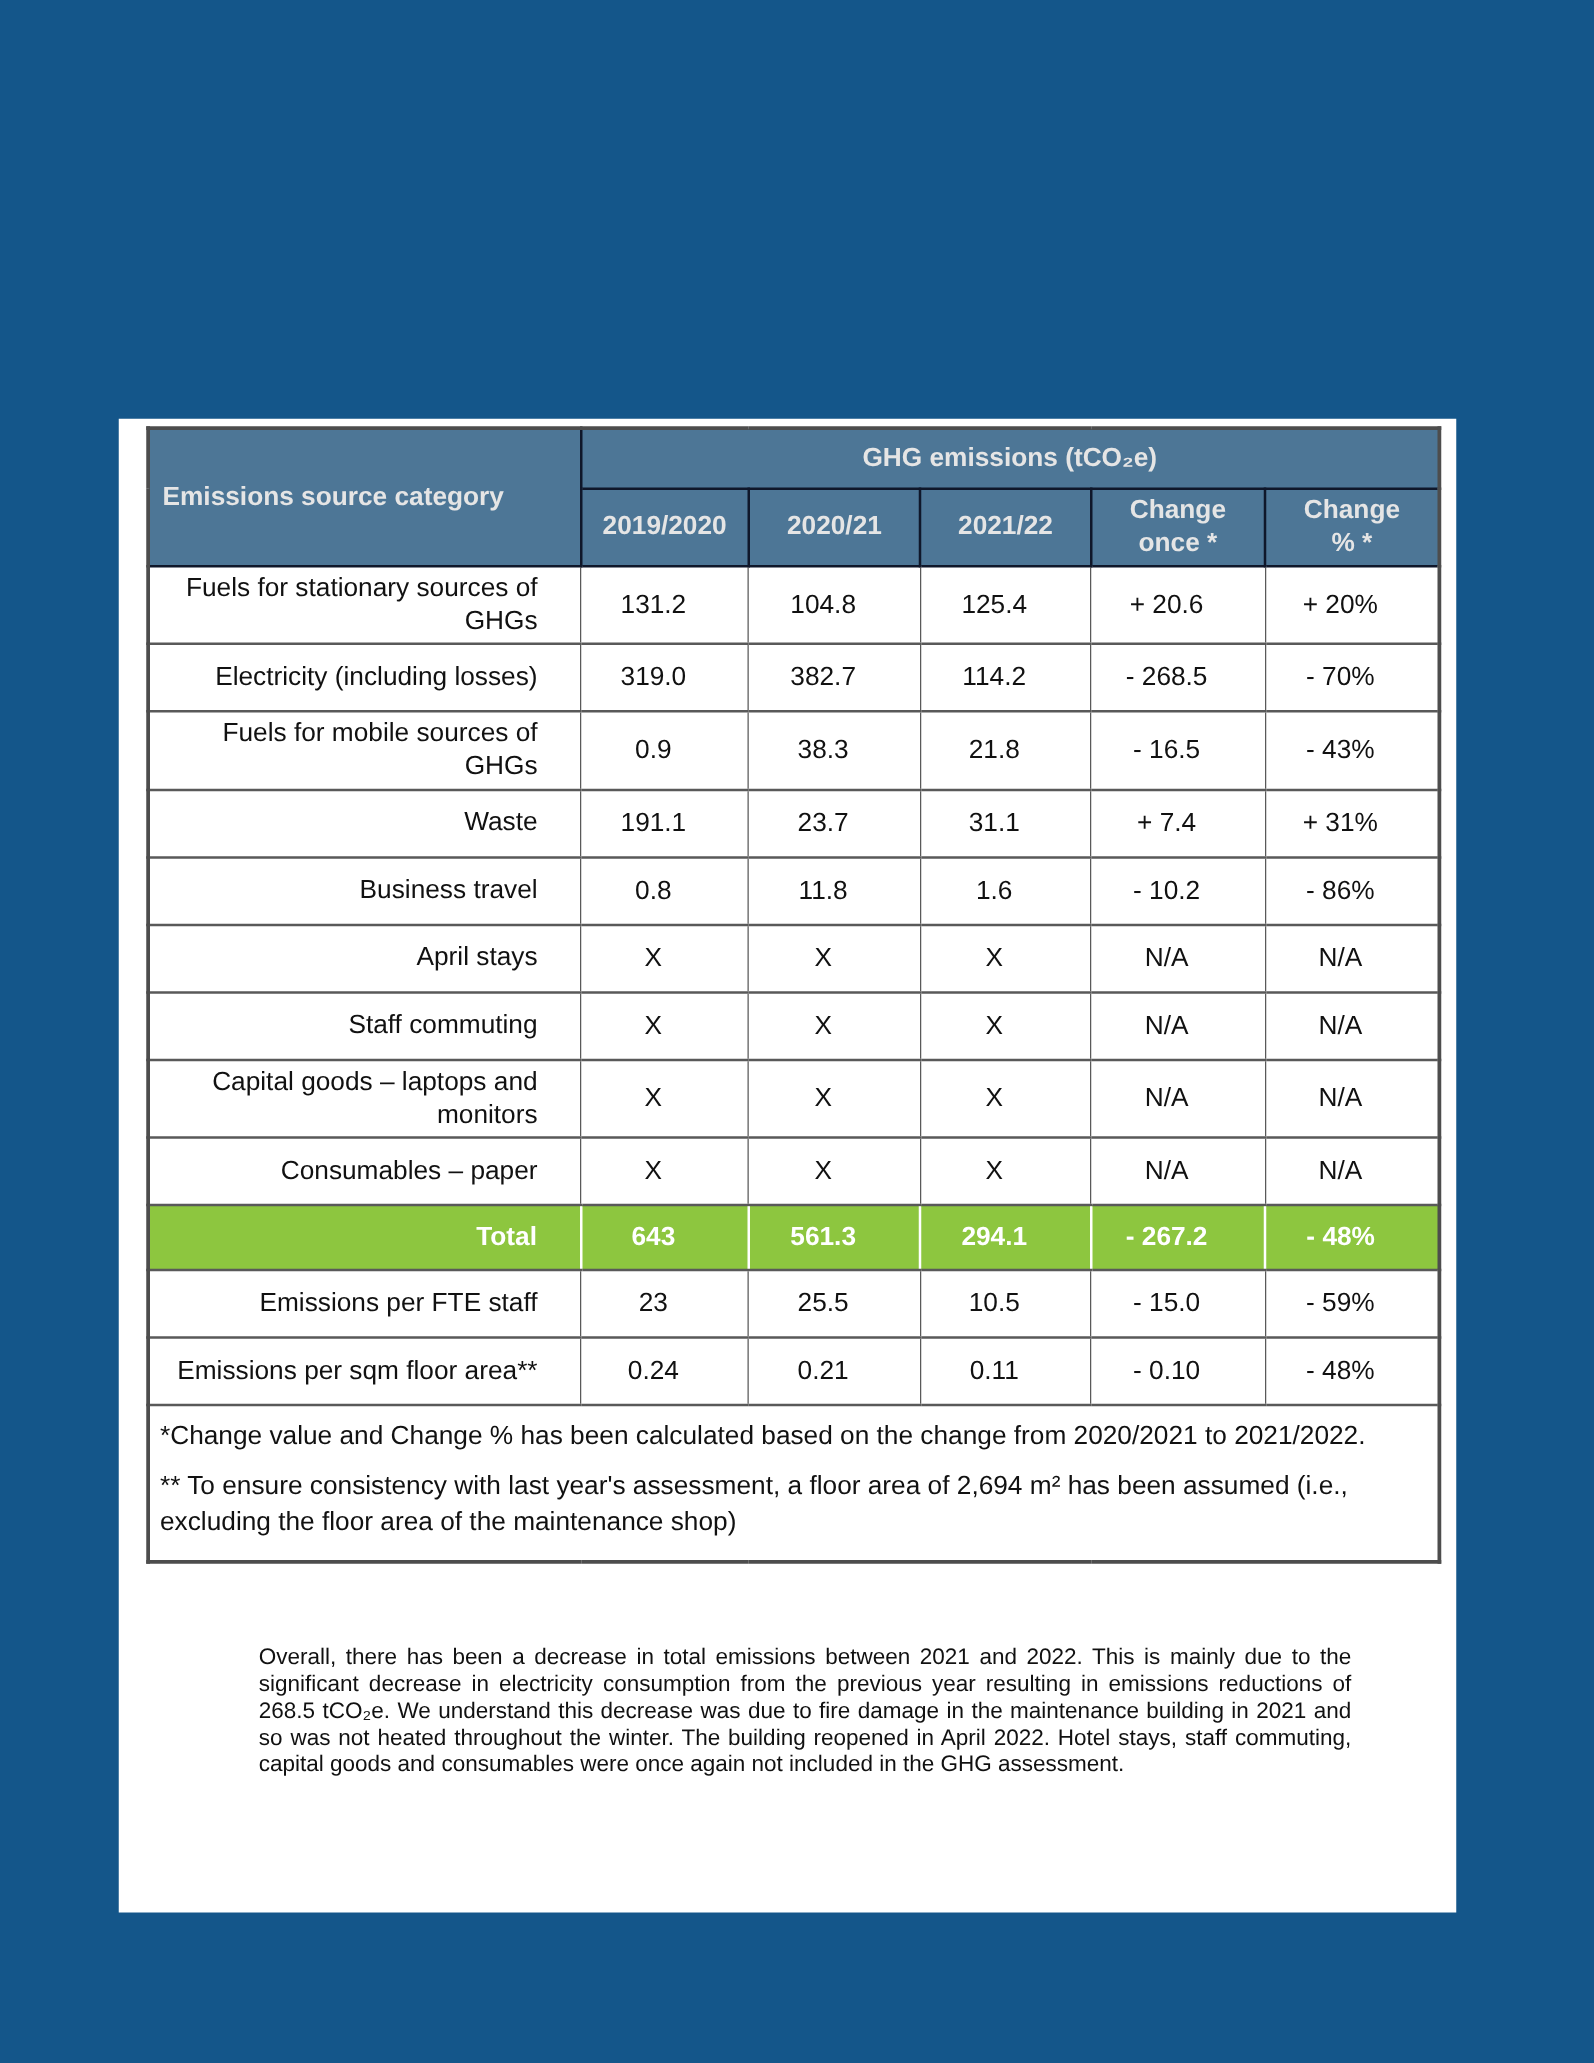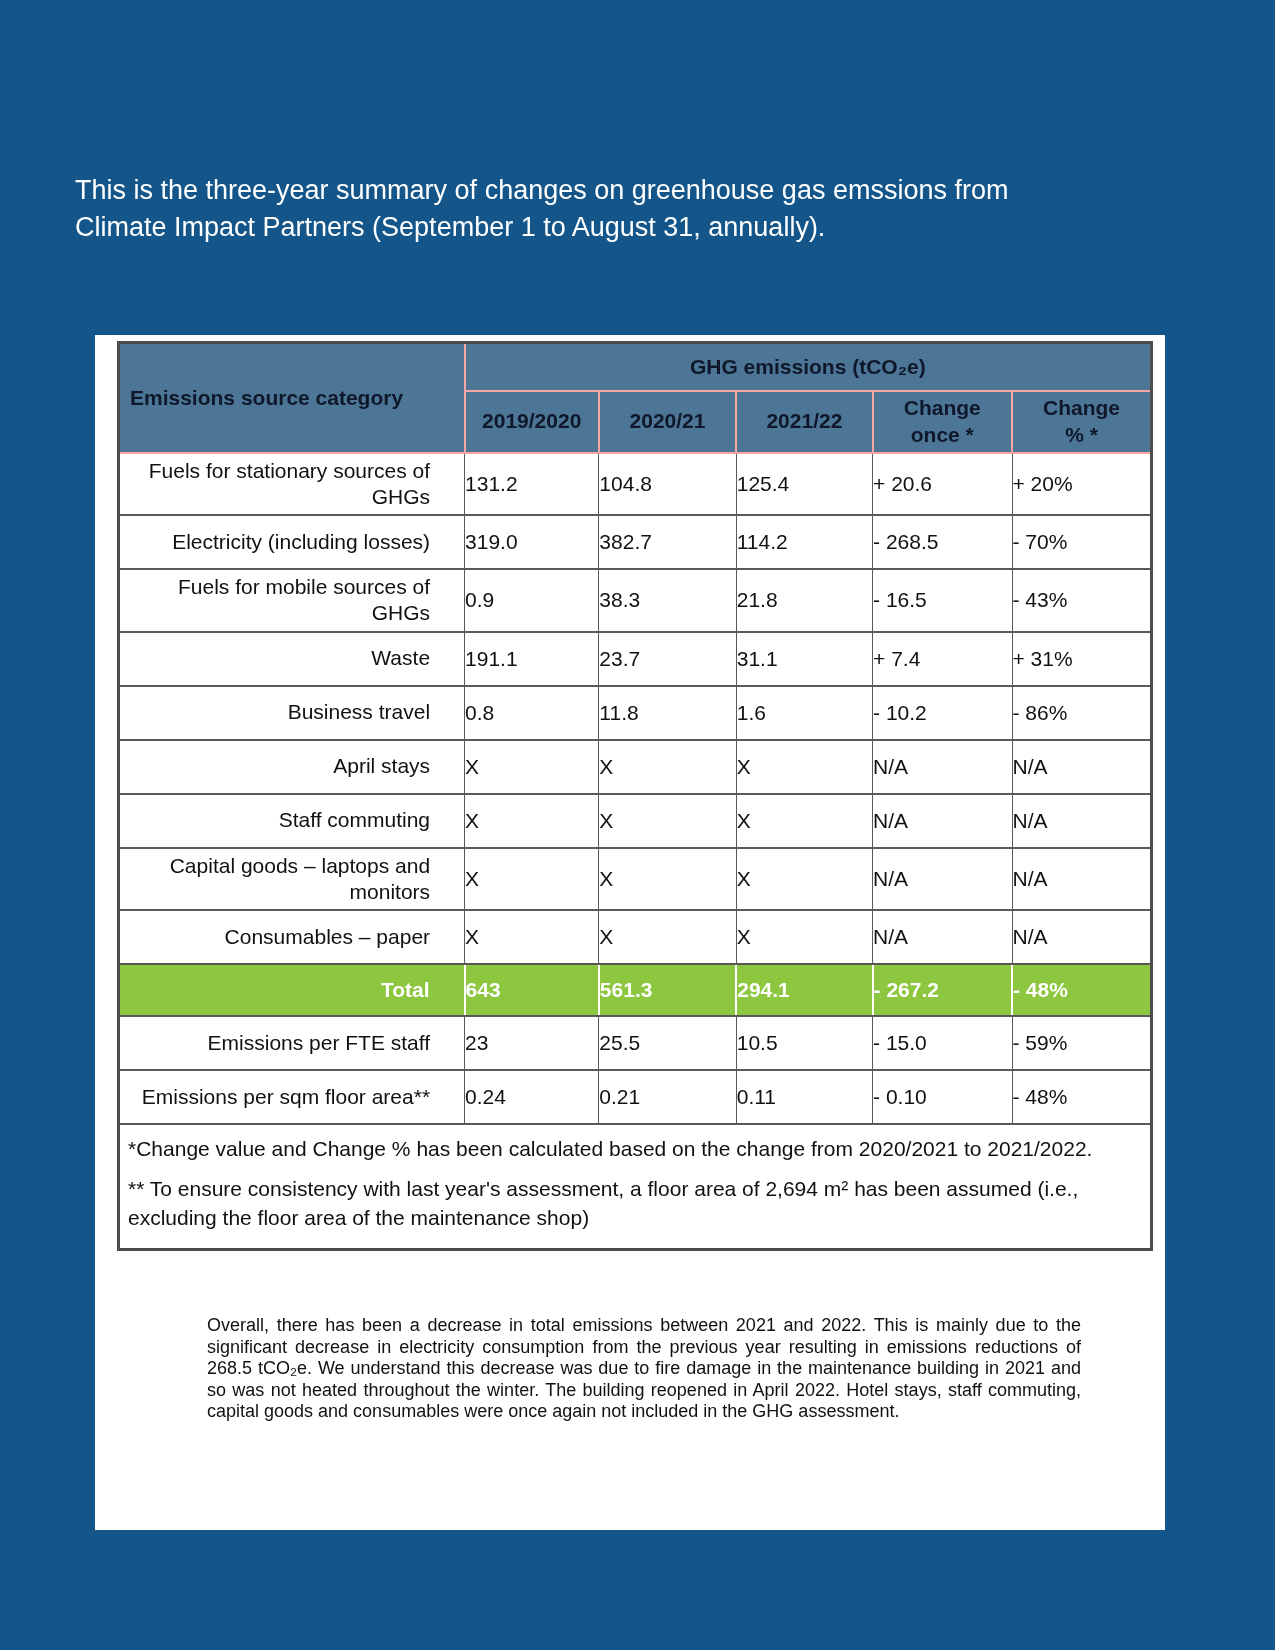--- a/index.html
+++ b/index.html
@@ -44,23 +44,23 @@
     color:#111111;
   }
   table.ghg col.c-cat{width:33.5%;}
   table.ghg col.c-y1{width:13.0%;}
   table.ghg col.c-y2{width:13.3%;}
   table.ghg col.c-y3{width:13.2%;}
   table.ghg col.c-cv{width:13.5%;}
   table.ghg col.c-cp{width:13.5%;}
   table.ghg th{
     background:var(--header-bg);
-    color:#0f172a;
+    color:#e5e5e5;
     font-weight:bold;
-    border:2px solid #fca5a5;
+    border:2px solid #0f172a;
     text-align:center;
     vertical-align:middle;
     line-height:1.25;
   }
   table.ghg thead tr.h1 th{height:48px;}
   table.ghg thead tr.h2 th{height:62px;}
   table.ghg th.cat{
     text-align:left;
     padding-left:10px;
   }
@@ -70,21 +70,21 @@
     height:54px;
     vertical-align:middle;
     background:#ffffff;
   }
   table.ghg td.lbl{
     text-align:right;
     padding:4px 34px 4px 8px;
     line-height:1.25;
   }
   table.ghg td.num{
-    text-align:left;
+    text-align:center;
     padding-right:18px;
     white-space:nowrap;
   }
   table.ghg tr.total td{
     background:var(--total-bg);
     color:#ffffff;
     font-weight:bold;
     border-left:2px solid #ffffff;
     border-right:2px solid #ffffff;
     border-top:2px solid #595959;
@@ -106,21 +106,20 @@
     text-align:justify;
     color:#111111;
   }
 </style>
 </head>
 <body>
 
 <div class="page">
 
 
-  <p class="intro">This is the three-year summary of changes on greenhouse gas emssions from Climate Impact Partners (September 1 to August 31, annually).</p>
 
   <div class="panel">
 
     <table class="ghg">
       <colgroup>
         <col class="c-cat">
           <col class="c-y1">
           <col class="c-y2">
           <col class="c-y3">
           <col class="c-cv">

